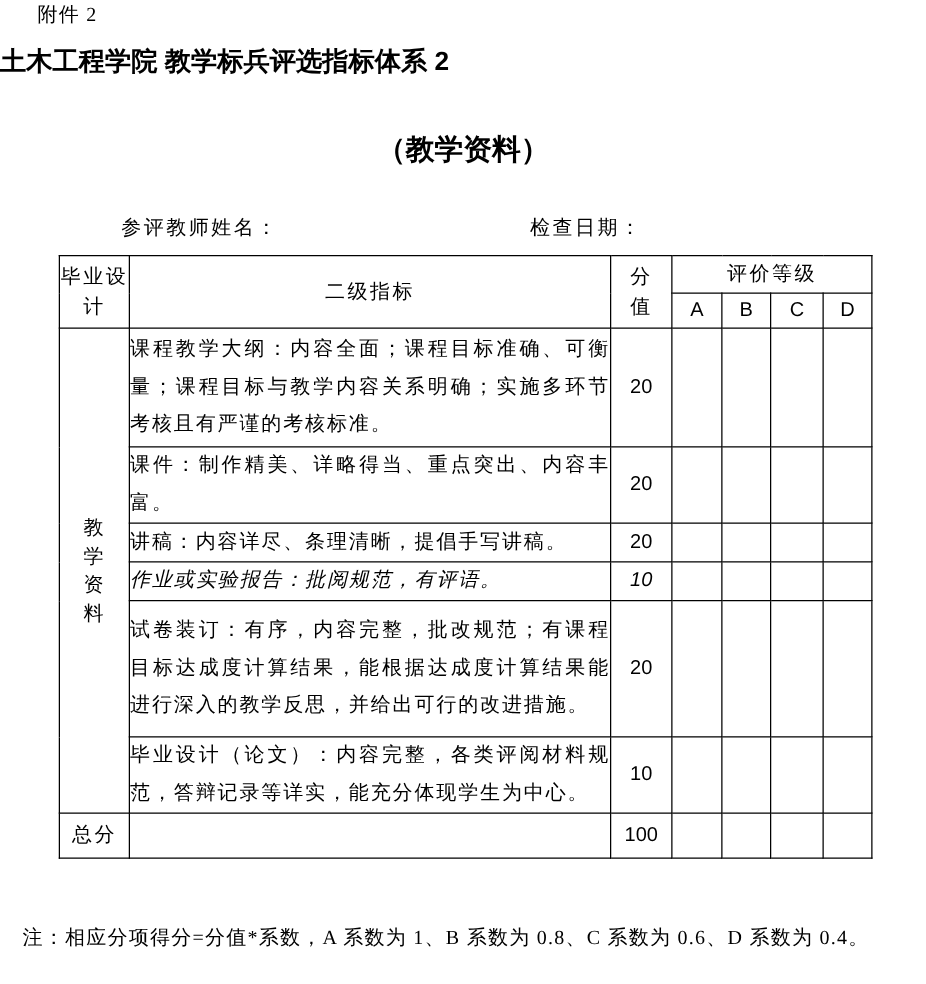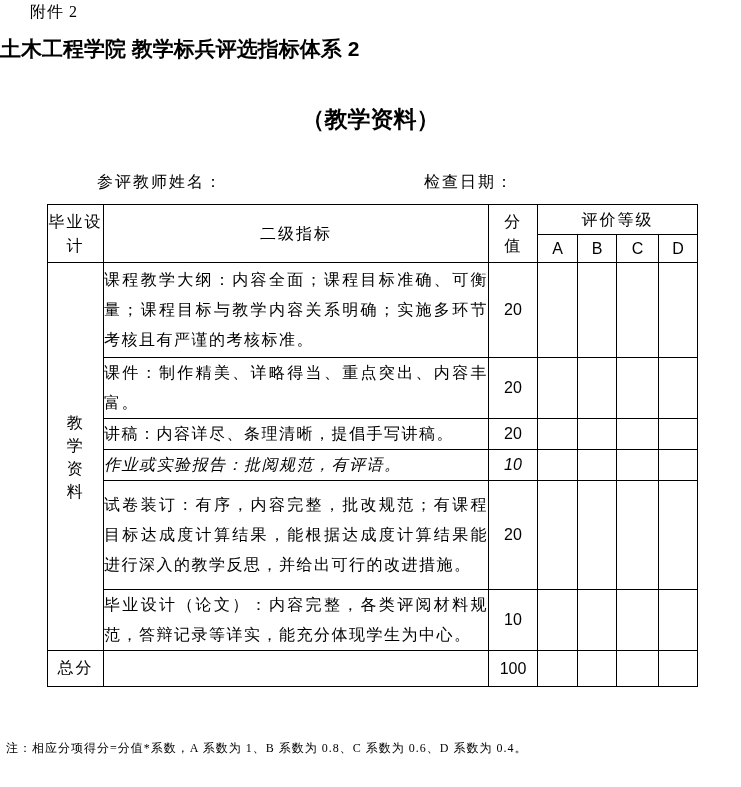--- a/index.html
+++ b/index.html
@@ -109,23 +109,23 @@
     width: 1.1em;
     margin: 0 auto;
     line-height: 23px;
   }
   td.total-label {
     text-align: center;
     letter-spacing: 2px;
   }
   .note {
     position: absolute;
-    left: 6px;
+    left: 18px;
     top: 740px;
-    font-size: 12px;
+    font-size: 16px;
     letter-spacing: 1px;
     white-space: nowrap;
   }
 </style>
 </head>
 <body>
 
 <div class="page">
 
   <div class="attachment">附件 2</div>

